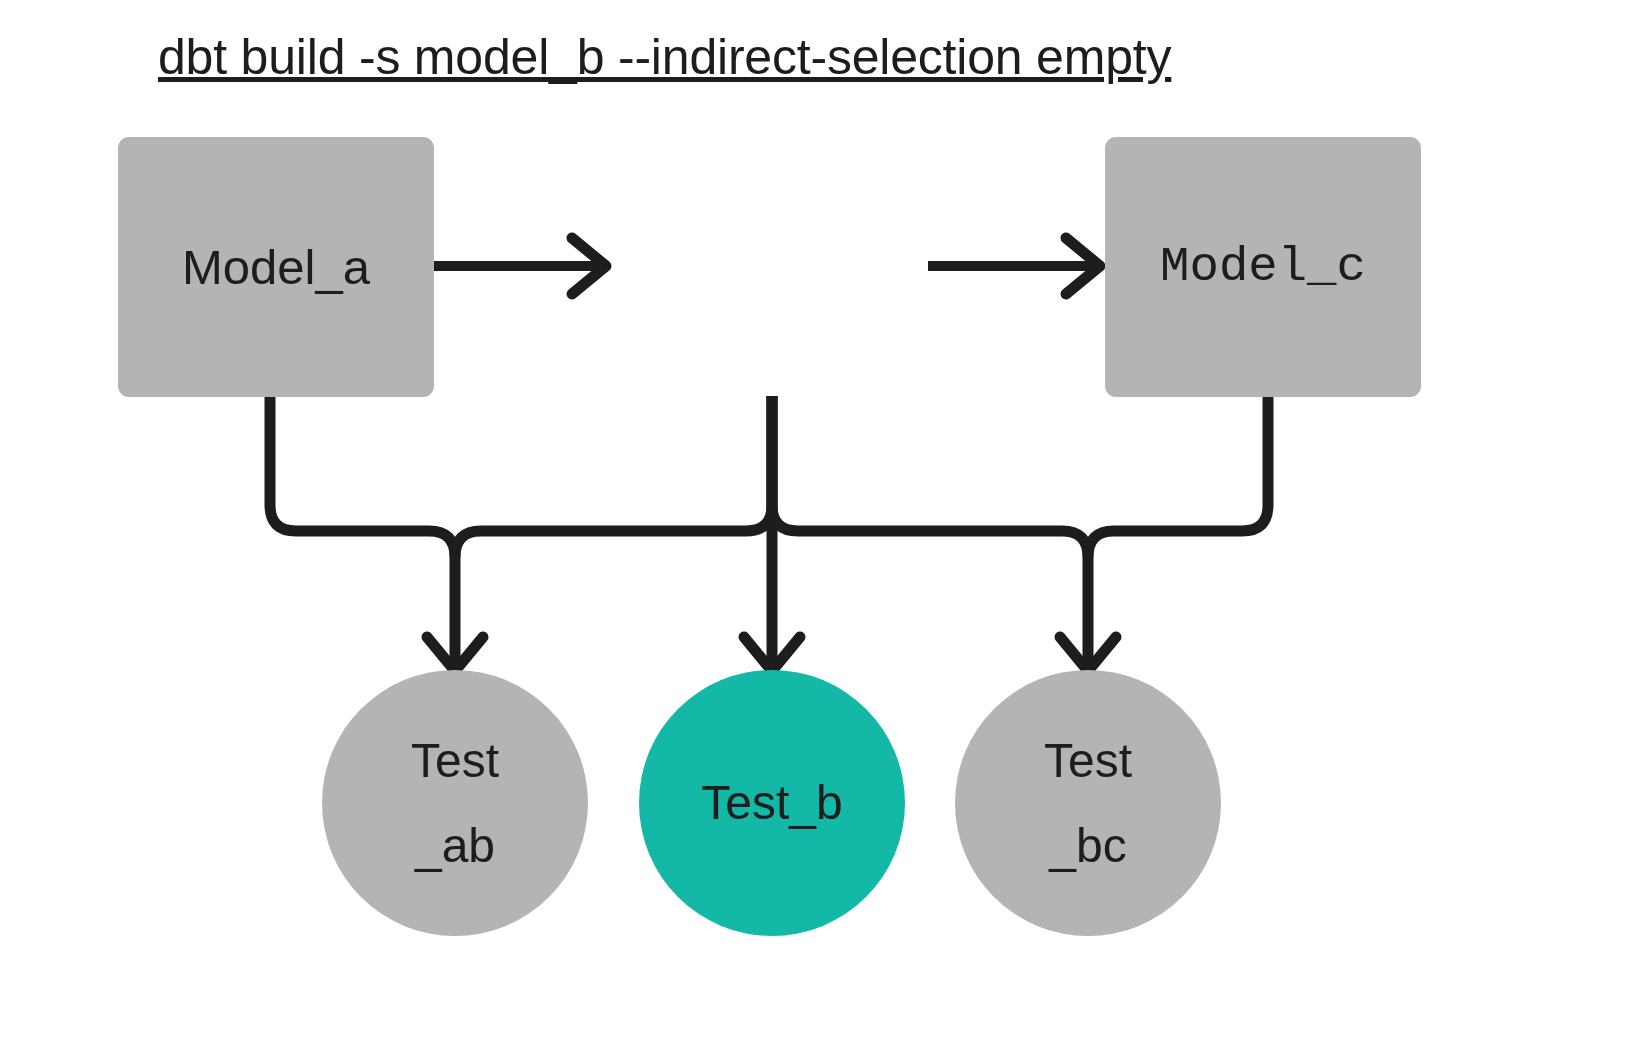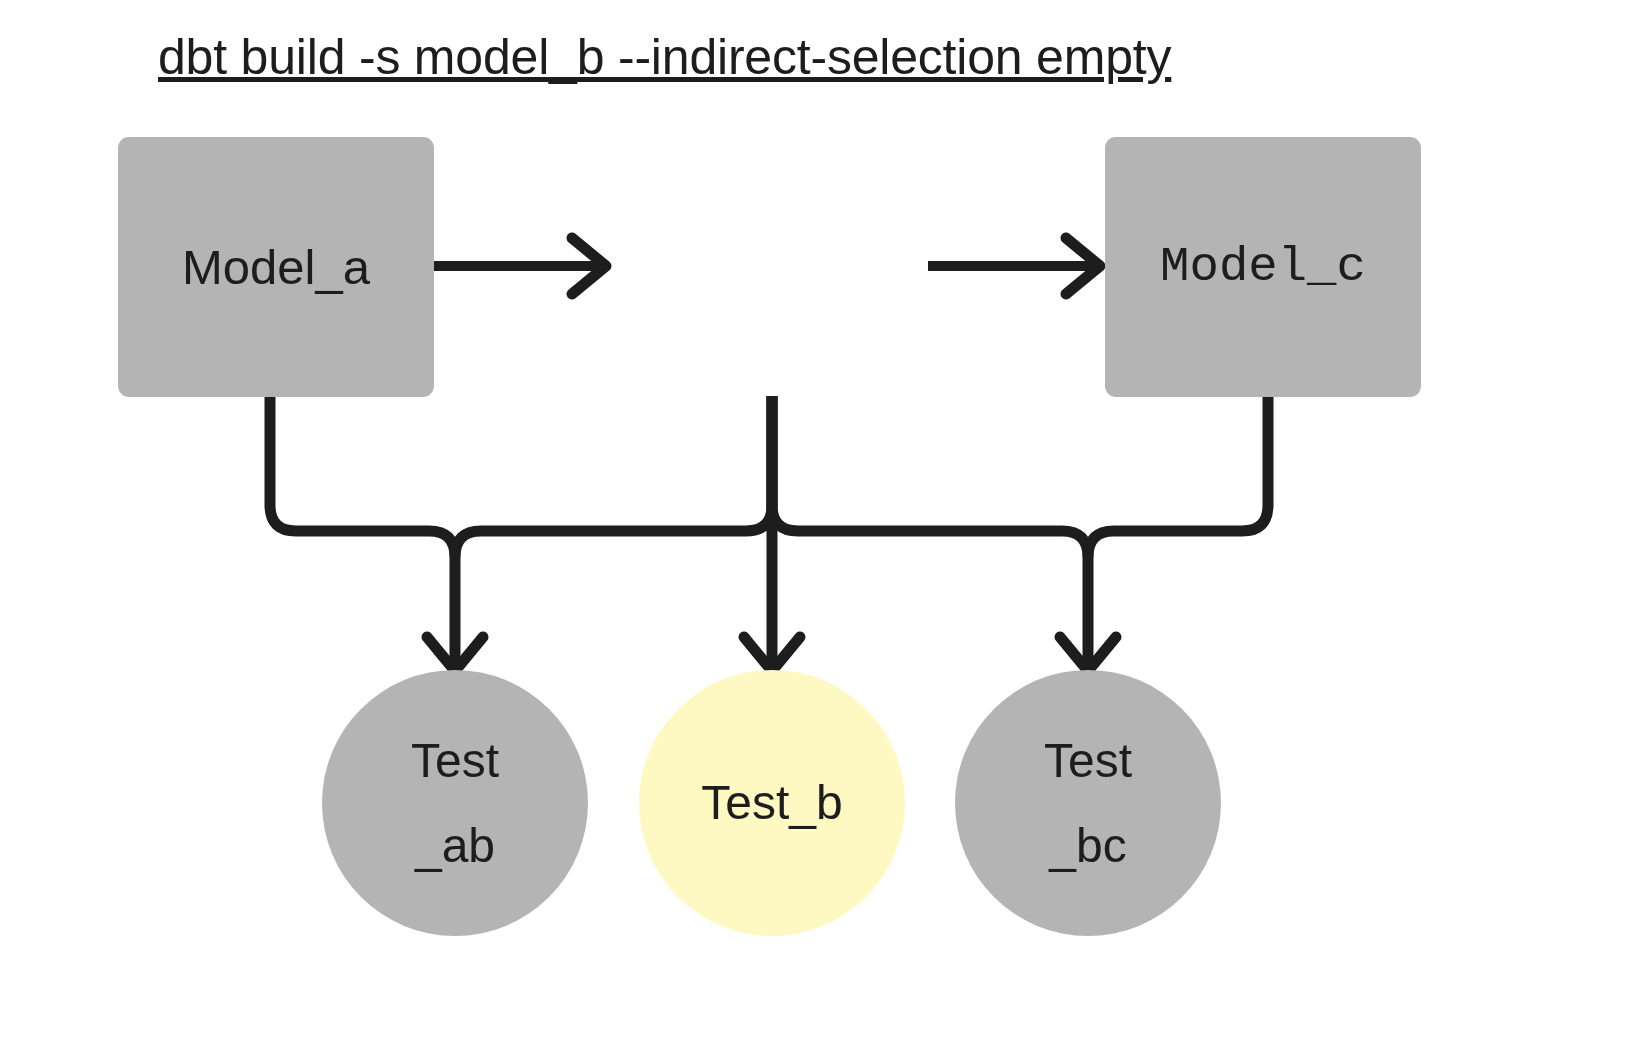--- a/index.html
+++ b/index.html
@@ -126,21 +126,21 @@
 
   <div class="node-box" style="left:1105px; top:137px; background:#b4b4b4;">
     <span class="node-label" style="color:#1d1d1d;font-family:Liberation Mono, monospace;">Model_c</span>
   </div>
 
   <div class="node-circle" style="left:322px; top:670px; background:#b4b4b4;">
     <span class="node-label">Test
 _ab</span>
   </div>
 
-  <div class="node-circle" style="left:639px; top:670px; background:#fef9c3;">
+  <div class="node-circle" style="left:639px; top:670px; background:#14b8a6;">
     <span class="node-label single-line">Test_b</span>
   </div>
 
   <div class="node-circle" style="left:955px; top:670px; background:#b4b4b4;">
     <span class="node-label">Test
 _bc</span>
   </div>
 
 </div>
 

